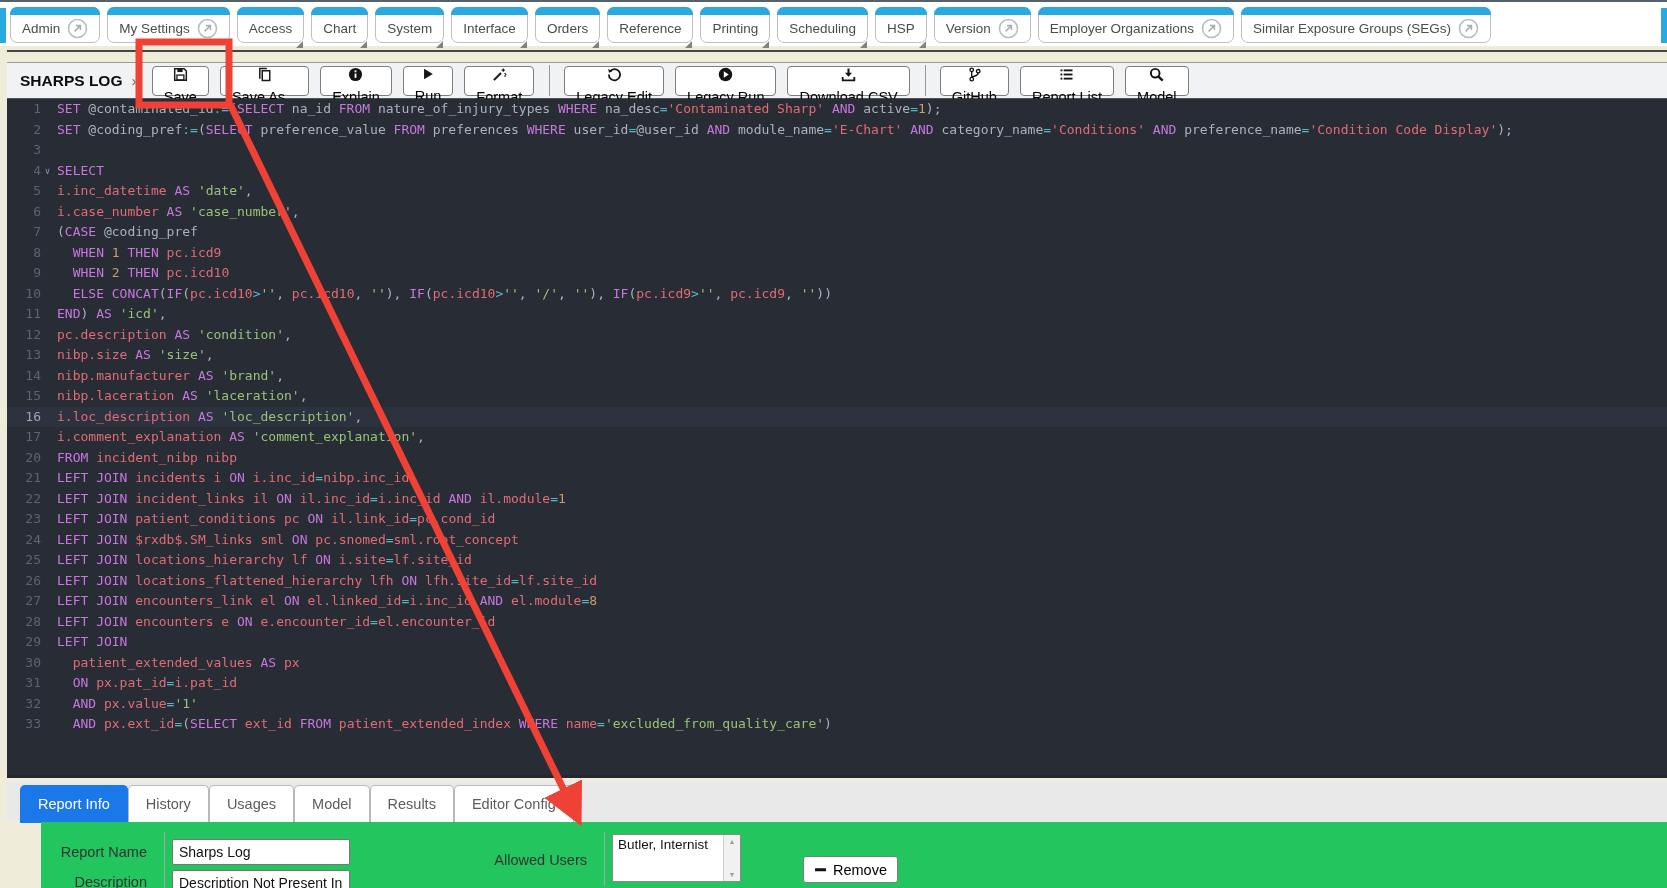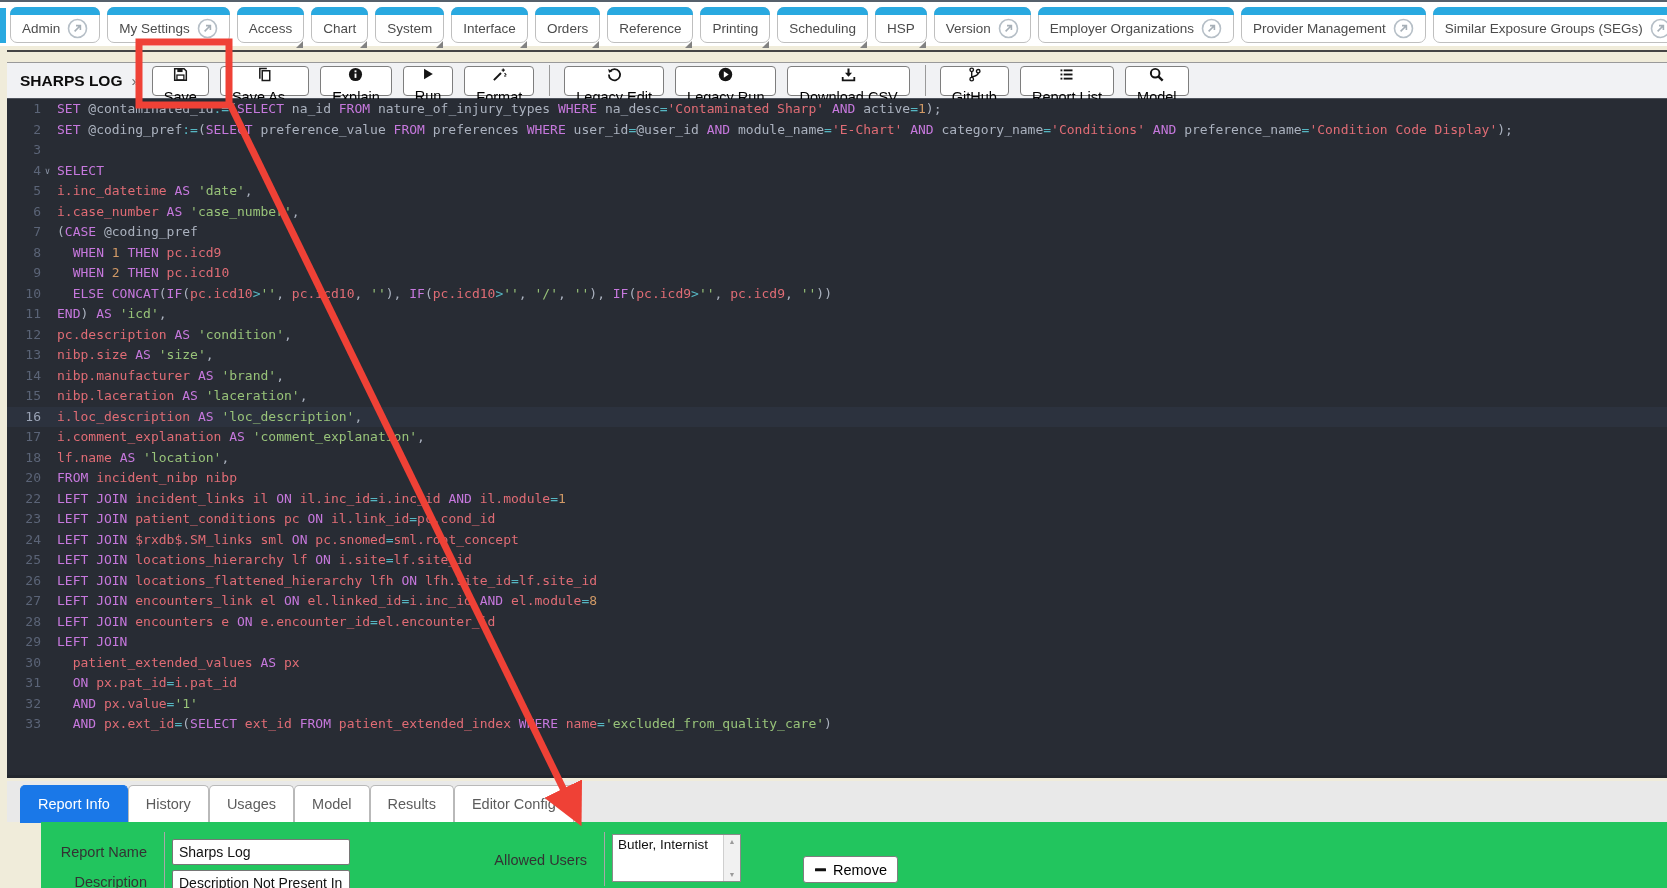--- a/index.html
+++ b/index.html
@@ -157,30 +157,20 @@
         <span>Employer Organizations</span>
         <span style="display: flex;">
           <svg width="21" height="21" viewBox="0 0 21 21">
             <circle cx="10.5" cy="10.5" r="9" fill="none" stroke="#b6bfc7" stroke-width="1.6"></circle>
             <path d="M7.6 13.4 L13 8 M9 7.6 h4.4 v4.4" fill="none" stroke="#a6afb7" stroke-width="1.6"></path>
           </svg>
         </span>
       </div>
       <div class="tab">
         <div class="tab-accent"></div>
-        <span>Provider Management</span>
-        <span style="display: flex;">
-          <svg width="21" height="21" viewBox="0 0 21 21">
-            <circle cx="10.5" cy="10.5" r="9" fill="none" stroke="#b6bfc7" stroke-width="1.6"></circle>
-            <path d="M7.6 13.4 L13 8 M9 7.6 h4.4 v4.4" fill="none" stroke="#a6afb7" stroke-width="1.6"></path>
-          </svg>
-        </span>
-      </div>
-      <div class="tab">
-        <div class="tab-accent"></div>
         <span>Similar Exposure Groups (SEGs)</span>
         <span style="display: flex;">
           <svg width="21" height="21" viewBox="0 0 21 21">
             <circle cx="10.5" cy="10.5" r="9" fill="none" stroke="#b6bfc7" stroke-width="1.6"></circle>
             <path d="M7.6 13.4 L13 8 M9 7.6 h4.4 v4.4" fill="none" stroke="#a6afb7" stroke-width="1.6"></path>
           </svg>
         </span>
       </div>
     </div>
 </div>
@@ -313,22 +303,22 @@
     <div class="cl"><span class="gut">8</span><span class="foldcol"></span><span class="code"><span class="p">  </span><span class="k">WHEN</span><span class="p"> </span><span class="n">1</span><span class="p"> </span><span class="k">THEN</span><span class="p"> </span><span class="i">pc.icd9</span></span></div>
     <div class="cl"><span class="gut">9</span><span class="foldcol"></span><span class="code"><span class="p">  </span><span class="k">WHEN</span><span class="p"> </span><span class="n">2</span><span class="p"> </span><span class="k">THEN</span><span class="p"> </span><span class="i">pc.icd10</span></span></div>
     <div class="cl"><span class="gut">10</span><span class="foldcol"></span><span class="code"><span class="p">  </span><span class="k">ELSE</span><span class="p"> </span><span class="k">CONCAT</span><span class="p">(</span><span class="k">IF</span><span class="p">(</span><span class="i">pc.icd10</span><span class="o">&gt;</span><span class="s">''</span><span class="p">, </span><span class="i">pc.icd10</span><span class="p">, </span><span class="s">''</span><span class="p">), </span><span class="k">IF</span><span class="p">(</span><span class="i">pc.icd10</span><span class="o">&gt;</span><span class="s">''</span><span class="p">, </span><span class="s">'/'</span><span class="p">, </span><span class="s">''</span><span class="p">), </span><span class="k">IF</span><span class="p">(</span><span class="i">pc.icd9</span><span class="o">&gt;</span><span class="s">''</span><span class="p">, </span><span class="i">pc.icd9</span><span class="p">, </span><span class="s">''</span><span class="p">))</span></span></div>
     <div class="cl"><span class="gut">11</span><span class="foldcol"></span><span class="code"><span class="k">END</span><span class="p">) </span><span class="k">AS</span><span class="p"> </span><span class="s">'icd'</span><span class="p">,</span></span></div>
     <div class="cl"><span class="gut">12</span><span class="foldcol"></span><span class="code"><span class="i">pc.description</span><span class="p"> </span><span class="k">AS</span><span class="p"> </span><span class="s">'condition'</span><span class="p">,</span></span></div>
     <div class="cl"><span class="gut">13</span><span class="foldcol"></span><span class="code"><span class="i">nibp.size</span><span class="p"> </span><span class="k">AS</span><span class="p"> </span><span class="s">'size'</span><span class="p">,</span></span></div>
     <div class="cl"><span class="gut">14</span><span class="foldcol"></span><span class="code"><span class="i">nibp.manufacturer</span><span class="p"> </span><span class="k">AS</span><span class="p"> </span><span class="s">'brand'</span><span class="p">,</span></span></div>
     <div class="cl"><span class="gut">15</span><span class="foldcol"></span><span class="code"><span class="i">nibp.laceration</span><span class="p"> </span><span class="k">AS</span><span class="p"> </span><span class="s">'laceration'</span><span class="p">,</span></span></div>
     <div class="cl active"><span class="gut">16</span><span class="foldcol"></span><span class="code"><span class="i">i.loc_description</span><span class="p"> </span><span class="k">AS</span><span class="p"> </span><span class="s">'loc_description'</span><span class="p">,</span></span></div>
     <div class="cl"><span class="gut">17</span><span class="foldcol"></span><span class="code"><span class="i">i.comment_explanation</span><span class="p"> </span><span class="k">AS</span><span class="p"> </span><span class="s">'comment_explanation'</span><span class="p">,</span></span></div>
-    <div class="cl"><span class="gut">18</span><span class="foldcol"></span><span class="code"><span class="i">lf.name</span><span class="p"> </span><span class="k">AS</span><span class="p"> </span><span class="s">'location'</span><span class="p">,</span></span></div>
     <div class="cl"><span class="gut">20</span><span class="foldcol"></span><span class="code"><span class="k">FROM</span><span class="p"> </span><span class="i">incident_nibp nibp</span></span></div>
+    <div class="cl"><span class="gut">21</span><span class="foldcol"></span><span class="code"><span class="k">LEFT JOIN</span><span class="p"> </span><span class="i">incidents i</span><span class="p"> </span><span class="k">ON</span><span class="p"> </span><span class="i">i.inc_id</span><span class="o">=</span><span class="i">nibp.inc_id</span></span></div>
     <div class="cl"><span class="gut">22</span><span class="foldcol"></span><span class="code"><span class="k">LEFT JOIN</span><span class="p"> </span><span class="i">incident_links il</span><span class="p"> </span><span class="k">ON</span><span class="p"> </span><span class="i">il.inc_id</span><span class="o">=</span><span class="i">i.inc_id</span><span class="p"> </span><span class="k">AND</span><span class="p"> </span><span class="i">il.module</span><span class="o">=</span><span class="n">1</span></span></div>
     <div class="cl"><span class="gut">23</span><span class="foldcol"></span><span class="code"><span class="k">LEFT JOIN</span><span class="p"> </span><span class="i">patient_conditions pc</span><span class="p"> </span><span class="k">ON</span><span class="p"> </span><span class="i">il.link_id</span><span class="o">=</span><span class="i">pc.cond_id</span></span></div>
     <div class="cl"><span class="gut">24</span><span class="foldcol"></span><span class="code"><span class="k">LEFT JOIN</span><span class="p"> </span><span class="i">$rxdb$.SM_links sml</span><span class="p"> </span><span class="k">ON</span><span class="p"> </span><span class="i">pc.snomed</span><span class="o">=</span><span class="i">sml.root_concept</span></span></div>
     <div class="cl"><span class="gut">25</span><span class="foldcol"></span><span class="code"><span class="k">LEFT JOIN</span><span class="p"> </span><span class="i">locations_hierarchy lf</span><span class="p"> </span><span class="k">ON</span><span class="p"> </span><span class="i">i.site</span><span class="o">=</span><span class="i">lf.site_id</span></span></div>
     <div class="cl"><span class="gut">26</span><span class="foldcol"></span><span class="code"><span class="k">LEFT JOIN</span><span class="p"> </span><span class="i">locations_flattened_hierarchy lfh</span><span class="p"> </span><span class="k">ON</span><span class="p"> </span><span class="i">lfh.site_id</span><span class="o">=</span><span class="i">lf.site_id</span></span></div>
     <div class="cl"><span class="gut">27</span><span class="foldcol"></span><span class="code"><span class="k">LEFT JOIN</span><span class="p"> </span><span class="i">encounters_link el</span><span class="p"> </span><span class="k">ON</span><span class="p"> </span><span class="i">el.linked_id</span><span class="o">=</span><span class="i">i.inc_id</span><span class="p"> </span><span class="k">AND</span><span class="p"> </span><span class="i">el.module</span><span class="o">=</span><span class="n">8</span></span></div>
     <div class="cl"><span class="gut">28</span><span class="foldcol"></span><span class="code"><span class="k">LEFT JOIN</span><span class="p"> </span><span class="i">encounters e</span><span class="p"> </span><span class="k">ON</span><span class="p"> </span><span class="i">e.encounter_id</span><span class="o">=</span><span class="i">el.encounter_id</span></span></div>
     <div class="cl"><span class="gut">29</span><span class="foldcol"></span><span class="code"><span class="k">LEFT JOIN</span></span></div>
     <div class="cl"><span class="gut">30</span><span class="foldcol"></span><span class="code"><span class="p">  </span><span class="i">patient_extended_values</span><span class="p"> </span><span class="k">AS</span><span class="p"> </span><span class="i">px</span></span></div>
     <div class="cl"><span class="gut">31</span><span class="foldcol"></span><span class="code"><span class="p">  </span><span class="k">ON</span><span class="p"> </span><span class="i">px.pat_id</span><span class="o">=</span><span class="i">i.pat_id</span></span></div>

